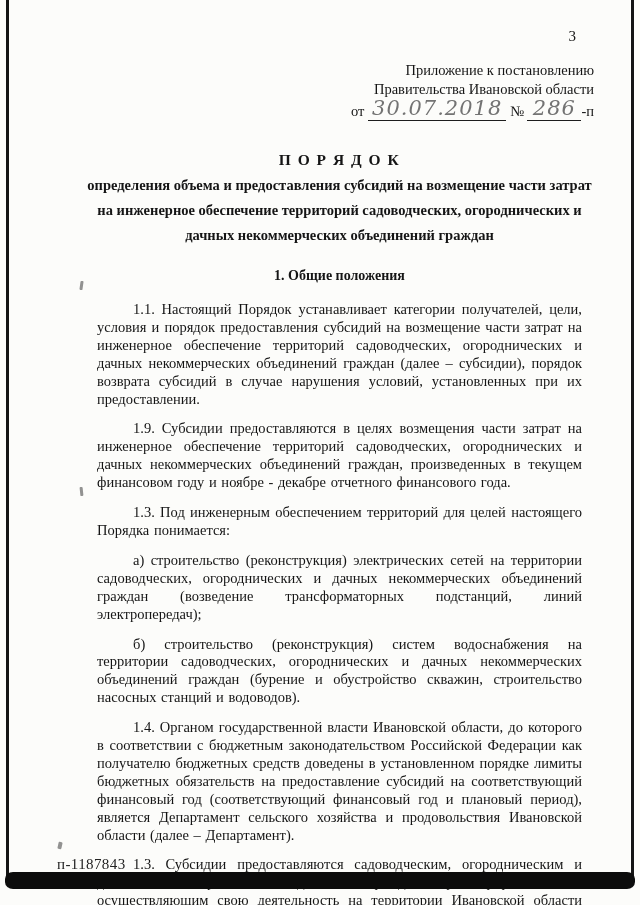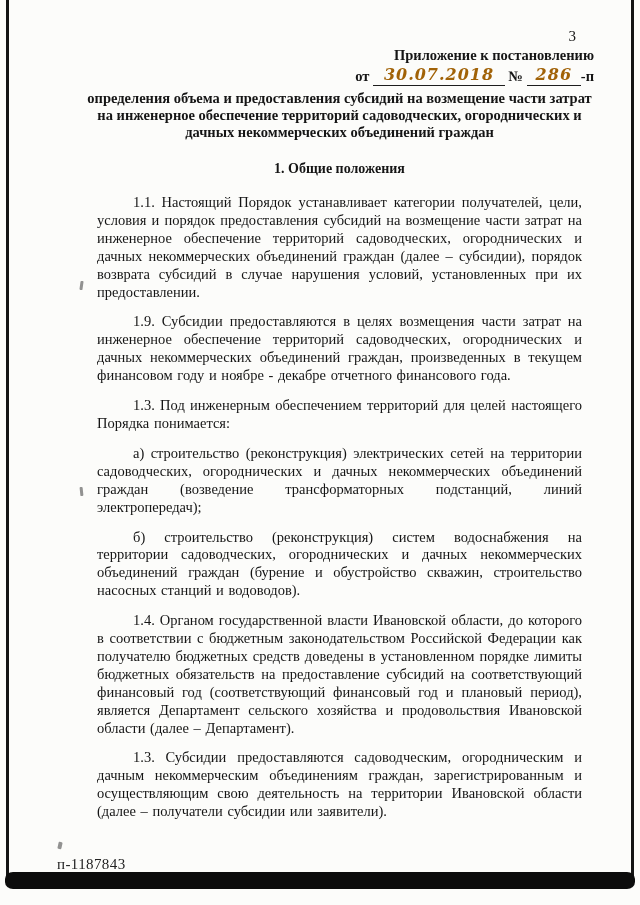--- a/index.html
+++ b/index.html
@@ -18,29 +18,29 @@
   .scan-left  { position:absolute; left:6px;  top:0; width:3px; height:878px; background:#141414; }
   .scan-right { position:absolute; right:6px; top:0; width:3px; height:878px; background:#141414; }
   .scan-bar   { position:absolute; left:5px; right:5px; top:872px; height:17px; background:#0c0c0c; border-radius:8px/7px; }
   .tick { position:absolute; width:3px; height:9px; background:#3a3a3a; opacity:.55; border-radius:1px; }
   .tick1 { left:80px; top:281px; transform:rotate(8deg); }
   .tick2 { left:80px; top:487px; transform:rotate(-6deg); }
   .tick3 { left:58px; top:842px; width:4px; height:7px; transform:rotate(12deg); }
 
   .page-number { text-align:right; padding-right:18px; font-size:15px; }
 
-  .header-block { margin-top:1px; text-align:right; font-size:14.5px; line-height:19px;font-weight:bold; }
+  .header-block { margin-top:16px; text-align:right; font-size:14.5px; line-height:19px; }
   .header-block .line { white-space:nowrap; }
   .blank { display:inline-block; border-bottom:1.4px solid #1d1d1d; text-align:center; vertical-align:bottom; padding:0 4px; }
   .date-blank { min-width:124px; }
   .num-blank  { min-width:46px; }
-  .hand { font-style:italic; font-family:"DejaVu Serif", serif; font-size:16px; letter-spacing:1px; color:#a16207; }
+  .hand { font-style:italic; font-family:"DejaVu Serif", serif; font-size:21px; letter-spacing:1px; color:#737373; }
 
   .title { margin-top:30px; text-align:center; font-weight:700; font-size:15.5px; letter-spacing:1.5px; }
-  .subtitle { margin-top:4px; text-align:center; font-weight:700; font-size:14.5px; line-height:17px; }
+  .subtitle { margin-top:4px; text-align:center; font-weight:700; font-size:14.5px; line-height:25px; }
   .section-heading { margin-top:20px; margin-bottom:17px; text-align:center; font-weight:700; font-size:14px; }
 
   .body-text { font-size:14.5px; line-height:17.9px; text-align:justify; }
   .para { text-indent:36px; margin:12px; word-spacing:1px; }
 
   .footer-code { position:absolute; left:57px; top:856px; font-size:15px; letter-spacing:.4px; color:#222; }
 </style>
 </head>
 <body>
 
@@ -50,28 +50,30 @@
   <div class="scan-right"></div>
   <div class="scan-bar"></div>
   <div class="tick tick1"></div>
   <div class="tick tick2"></div>
   <div class="tick tick3"></div>
 
   <div class="page-number">3</div>
 
   <div class="header-block">
     <div class="line">Приложение к постановлению</div>
+    <div class="line">Правительства Ивановской области</div>
     <div class="line">
       <span>от</span>
       <span class="blank date-blank"><span class="hand">30.07.2018</span></span>
       <span>№</span>
       <span class="blank num-blank"><span class="hand">286</span></span><span>-п</span>
     </div>
   </div>
 
+  <div class="title">П О Р Я Д О К</div>
   <div class="subtitle">определения объема и предоставления субсидий на возмещение части затрат на инженерное обеспечение территорий садоводческих, огороднических и дачных некоммерческих объединений граждан</div>
 
   <div class="section-heading">1. Общие положения</div>
 
   <div class="body-text">
     <p class="para">1.1. Настоящий Порядок устанавливает категории получателей, цели, условия и порядок предоставления субсидий на возмещение части затрат на инженерное обеспечение территорий садоводческих, огороднических и дачных некоммерческих объединений граждан (далее – субсидии), порядок возврата субсидий в случае нарушения условий, установленных при их предоставлении.</p>
     <p class="para">1.9. Субсидии предоставляются в целях возмещения части затрат на инженерное обеспечение территорий садоводческих, огороднических и дачных некоммерческих объединений граждан, произведенных в текущем финансовом году и ноябре - декабре отчетного финансового года.</p>
     <p class="para">1.3. Под инженерным обеспечением территорий для целей настоящего Порядка понимается:</p>
     <p class="para">а) строительство (реконструкция) электрических сетей на территории садоводческих, огороднических и дачных некоммерческих объединений граждан (возведение трансформаторных подстанций, линий электропередач);</p>
     <p class="para">б) строительство (реконструкция) систем водоснабжения на территории садоводческих, огороднических и дачных некоммерческих объединений граждан (бурение и обустройство скважин, строительство насосных станций и водоводов).</p>

